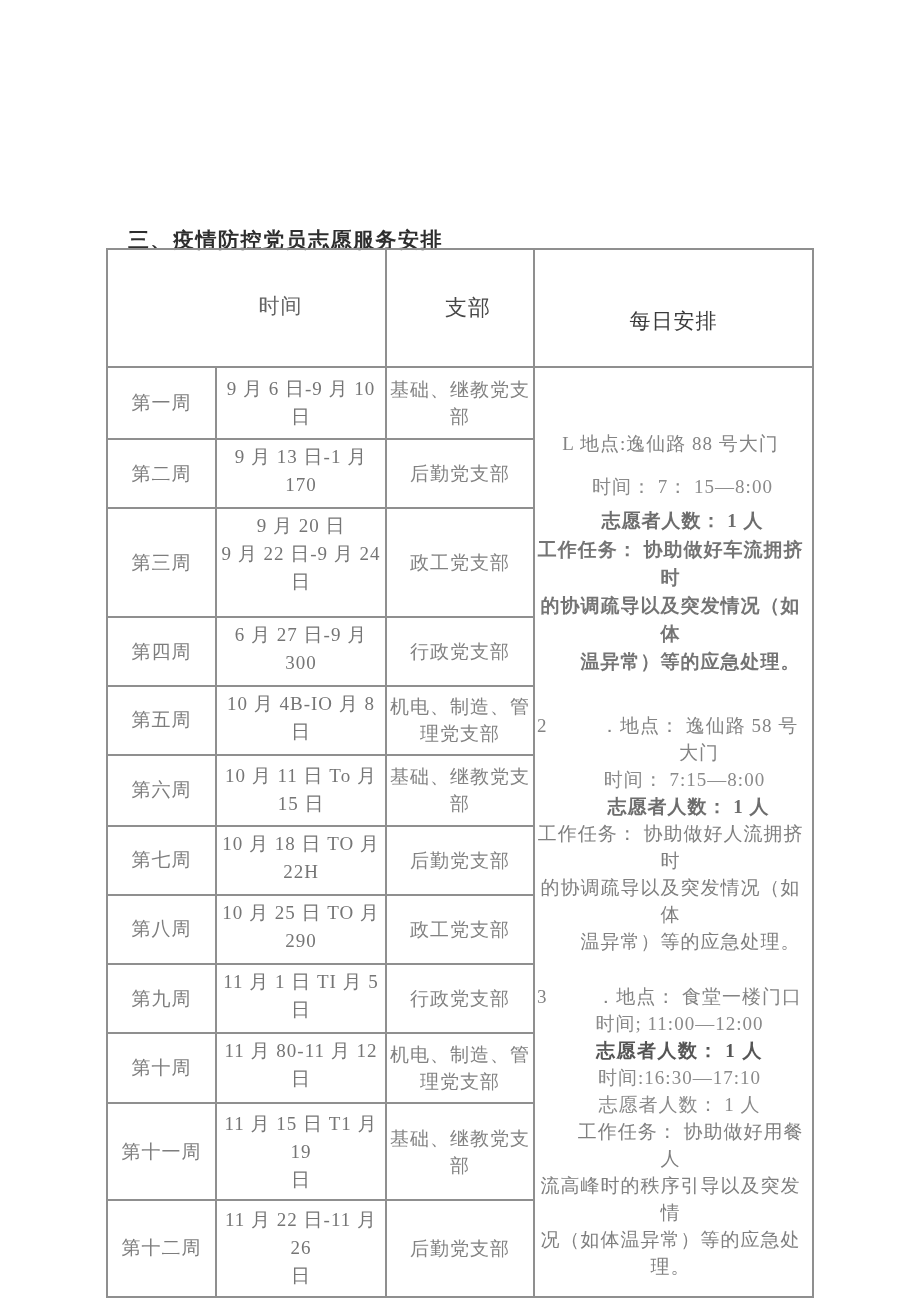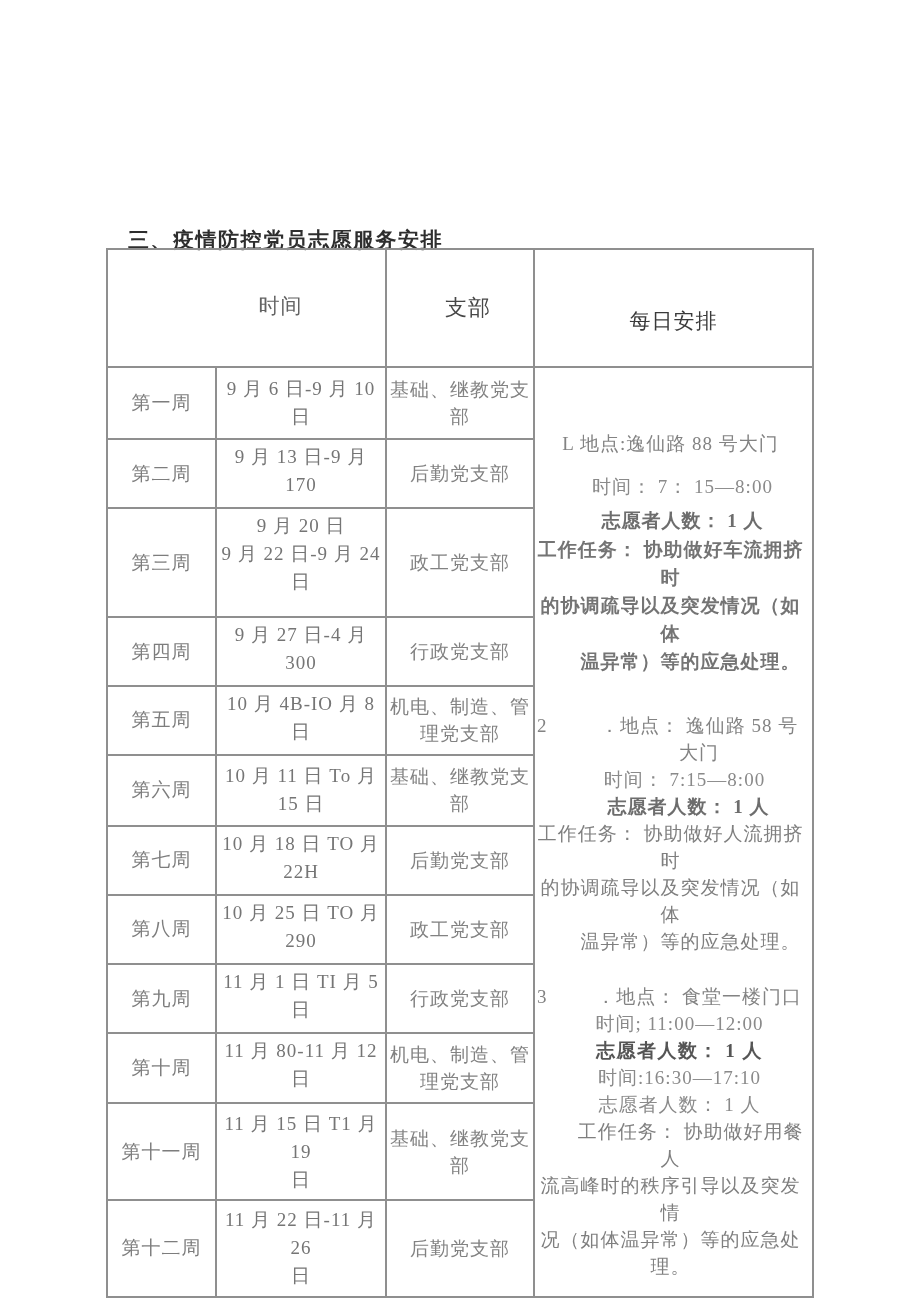--- a/index.html
+++ b/index.html
@@ -156,34 +156,34 @@
           <div class="task">　　工作任务： 协助做好用餐人
 流高峰时的秩序引导以及突发情
 况（如体温异常）等的应急处
 理。</div>
         </div>
       </td>
     </tr>
 
     <tr class="r2">
       <td class="week">第二周</td>
-      <td class="date va-top">9 月 13 日-9 月 170</td>
+      <td class="date va-top">9 月 13 日-1 月 170</td>
       <td class="branch">后勤党支部</td>
     </tr>
 
     <tr class="r3">
       <td class="week">第三周</td>
       <td class="date va-top">9 月 20 日
 9 月 22 日-9 月 24 日</td>
       <td class="branch">政工党支部</td>
     </tr>
 
     <tr class="r4">
       <td class="week">第四周</td>
-      <td class="date va-top">9 月 27 日-4 月 300</td>
+      <td class="date va-top">6 月 27 日-9 月 300</td>
       <td class="branch">行政党支部</td>
     </tr>
 
     <tr class="r5">
       <td class="week">第五周</td>
       <td class="date va-top">10 月 4B-IO 月 8 日</td>
       <td class="branch">机电、制造、管
 理党支部</td>
     </tr>
 

